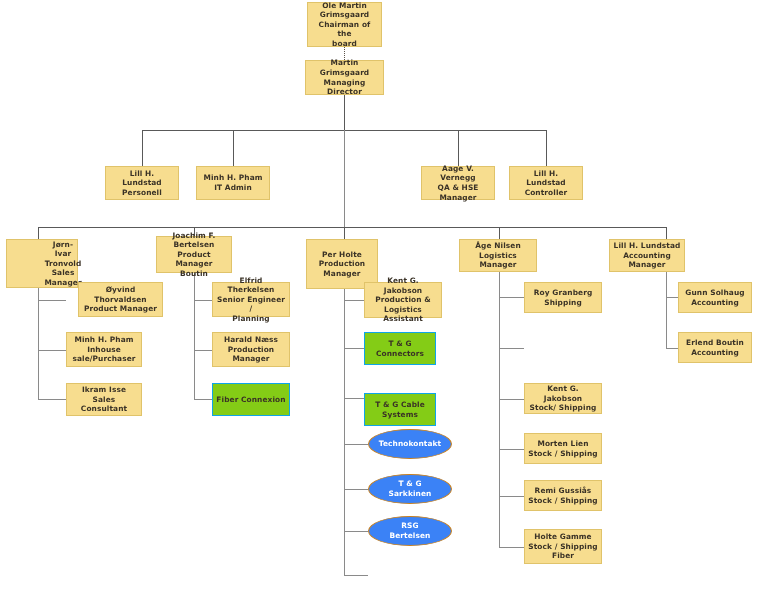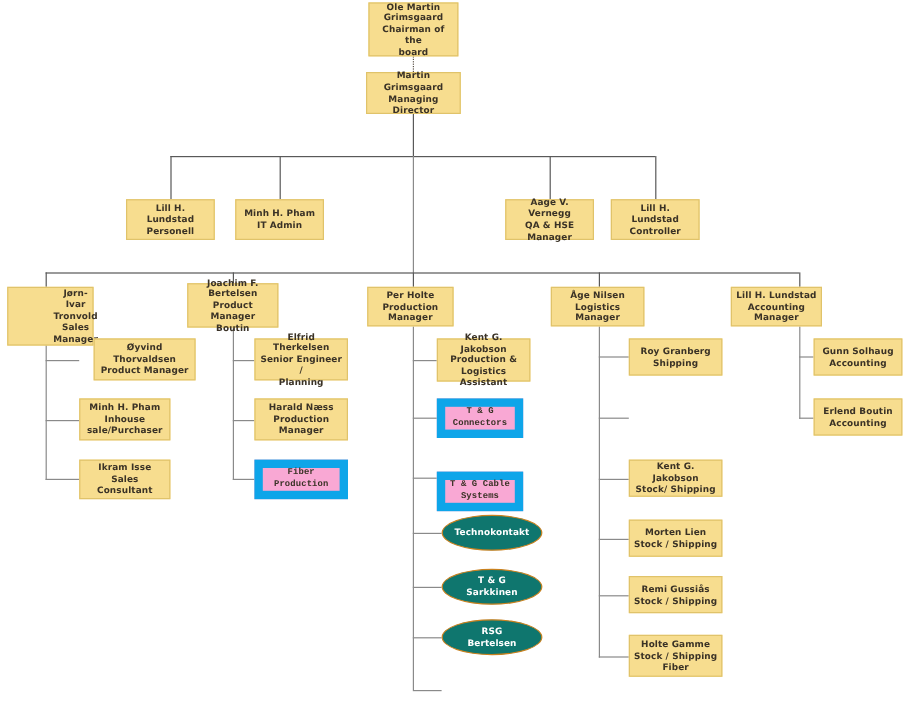--- a/index.html
+++ b/index.html
@@ -29,26 +29,25 @@
     color: #3a3226;
     letter-spacing: 0.1px;
     padding: 2px 3px;
     white-space: pre-line;
   }
   .node.box-yellow {
     background: #f7dd8f;
     border: 1px solid #e0c36a;
   }
   .node.box-blue {
-    background: #f9a8d4;
-    border: 7px solid #0ea5e9;
-    font-family: Liberation Mono, monospace;
+    background: #84cc16;
+    border: 1px solid #0ea5e9;
   }
   .node.oval {
-    background: #0f766e;
+    background: #3b82f6;
     border: 1px solid #c9811f;
     border-radius: 50%;
     color: #ffffff;
     font-size: 7.4px;
   }
   .conn {
     position: absolute;
     background: #8a8a8a;
   }
   .conn.v { width: 1px; }
@@ -136,21 +135,21 @@
   <div class="node box-yellow" style="left:509px; top:166px; width:74px; height:34px;">Lill H. Lundstad
 Controller</div>
 
   <div class="node box-yellow" style="left:6px; top:239px; width:72px; height:49px;padding-left:45px;">Jørn- Ivar
 Tronvold
 Sales Manager</div>
   <div class="node box-yellow" style="left:156px; top:236px; width:76px; height:37px;">Joachim F.
 Bertelsen
 Product Manager
 Boutin</div>
-  <div class="node box-yellow" style="left:306px; top:239px; width:72px; height:33px;">Per Holte
+  <div class="node box-yellow" style="left:306px; top:239px; width:72px; height:50px;">Per Holte
 Production
 Manager</div>
   <div class="node box-yellow" style="left:459px; top:239px; width:78px; height:33px;">Åge Nilsen
 Logistics Manager</div>
   <div class="node box-yellow" style="left:609px; top:239px; width:76px; height:33px;">Lill H. Lundstad
 Accounting
 Manager</div>
 
   <div class="node box-yellow" style="left:78px; top:282px; width:85px; height:35px;">Øyvind
 Thorvaldsen
@@ -160,21 +159,21 @@
 sale/Purchaser</div>
   <div class="node box-yellow" style="left:66px; top:383px; width:76px; height:33px;">Ikram Isse
 Sales Consultant</div>
 
   <div class="node box-yellow" style="left:212px; top:282px; width:78px; height:35px;">Elfrid Therkelsen
 Senior Engineer /
 Planning</div>
   <div class="node box-yellow" style="left:212px; top:332px; width:78px; height:35px;">Harald Næss
 Production
 Manager</div>
-  <div class="node box-blue" style="left:212px; top:383px; width:78px; height:33px;">Fiber Production</div>
+  <div class="node box-blue" style="left:212px; top:383px; width:78px; height:33px;">Fiber Connexion</div>
 
   <div class="node box-yellow" style="left:364px; top:282px; width:78px; height:36px;">Kent G. Jakobson
 Production &amp;
 Logistics Assistant</div>
   <div class="node box-blue" style="left:364px; top:332px; width:72px; height:33px;">T &amp; G Connectors</div>
   <div class="node box-blue" style="left:364px; top:381px; width:72px; height:33px;margin-top:12px;">T &amp; G Cable
 Systems</div>
   <div class="node oval" style="left:368px; top:429px; width:84px; height:30px;">Technokontakt</div>
   <div class="node oval" style="left:368px; top:474px; width:84px; height:30px;">T &amp; G
 Sarkkinen</div>

